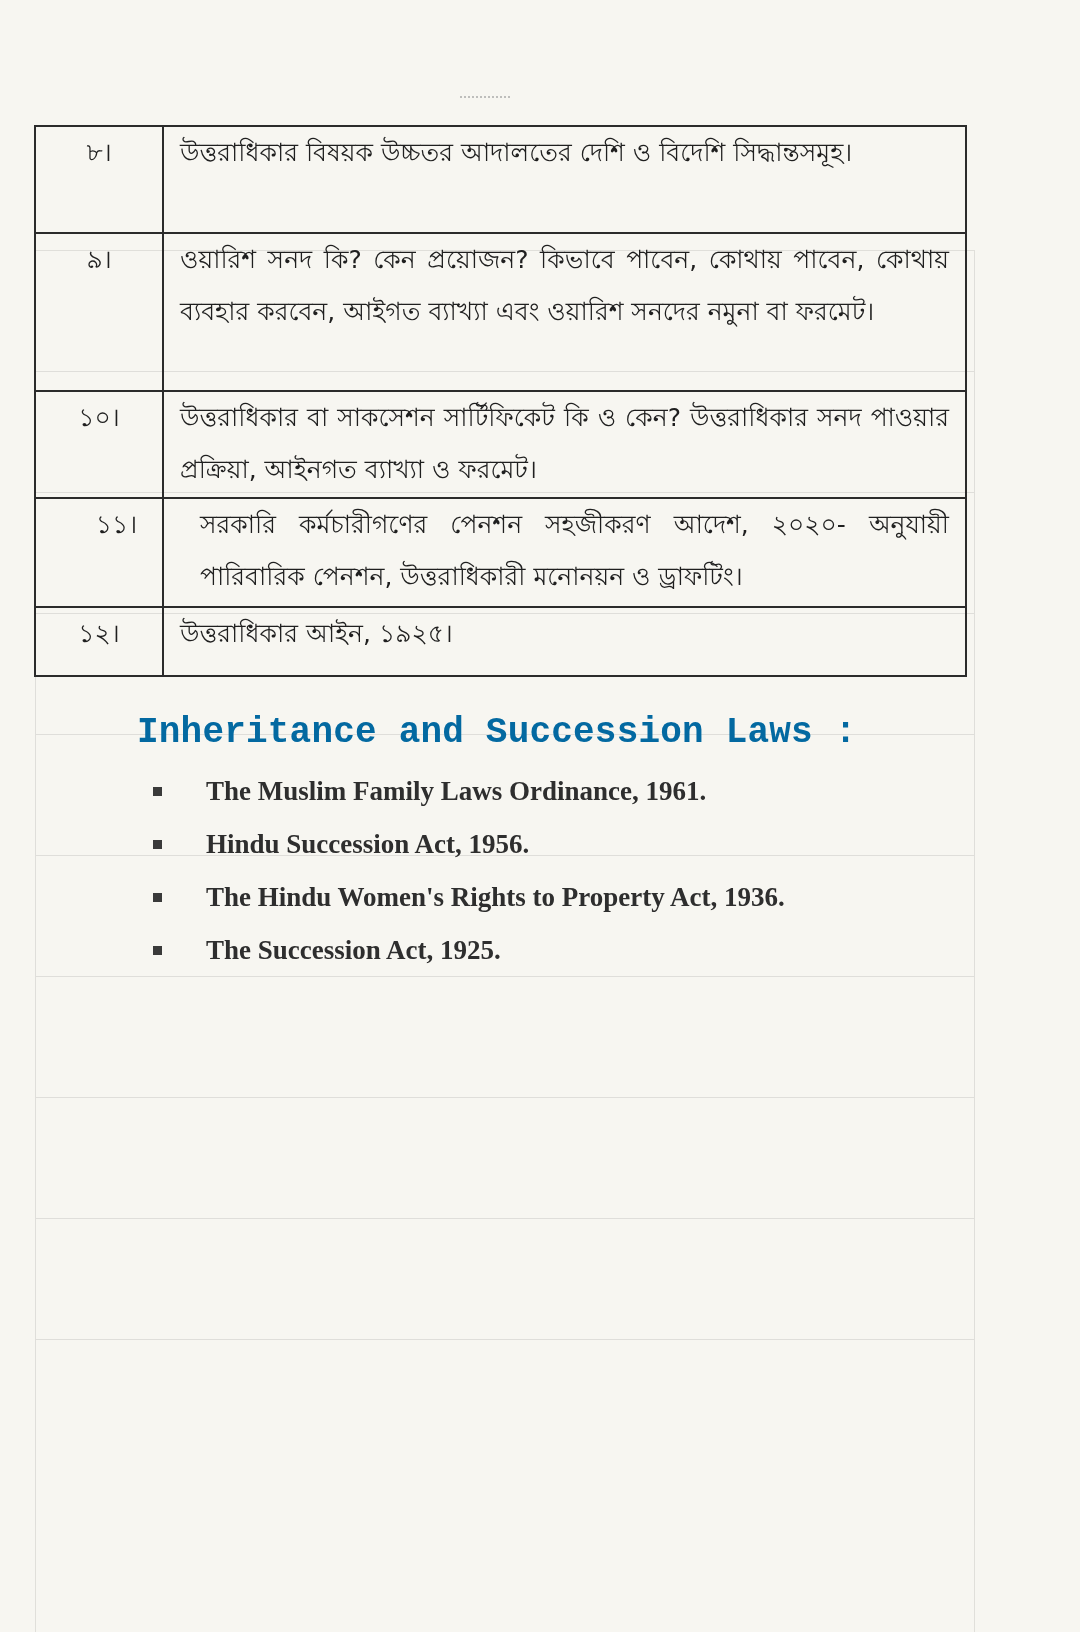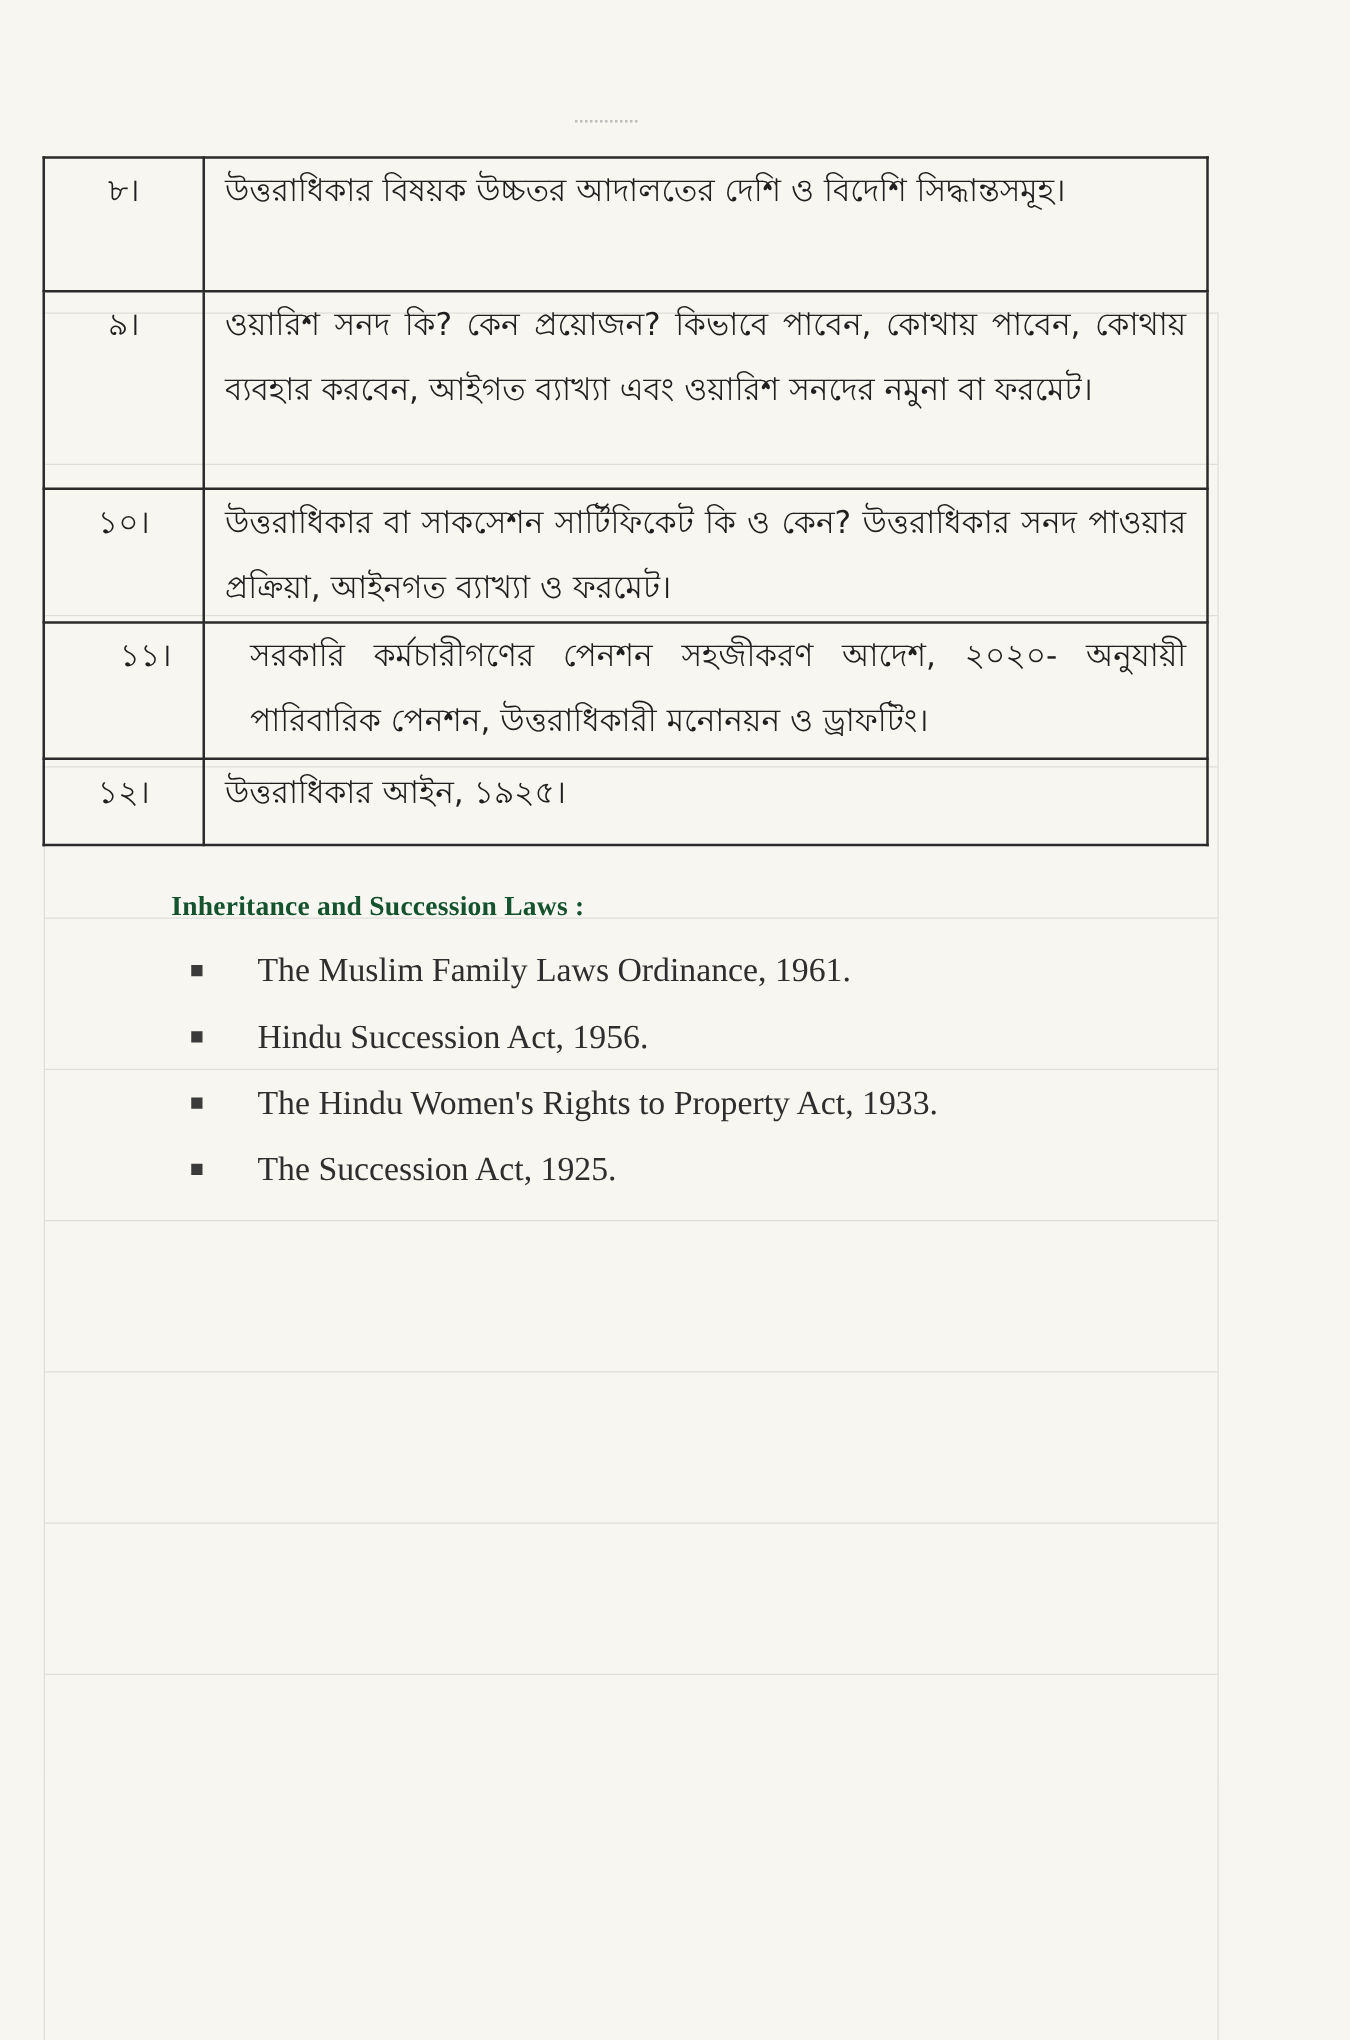--- a/index.html
+++ b/index.html
@@ -34,24 +34,24 @@
     .row-8 td { height: 104px; }
     .row-9 td { height: 155px; }
     .row-10 td { height: 104px; }
     .row-11 td { height: 106px; padding-left: 36px; }
     .row-12 td { height: 66px; }
     .row-12 td.desc { padding-left: 16px; }
     .laws {
       position: absolute; left: 137px; top: 712px; width: 800px;
     }
     .laws h2 {
-      margin: 0 0 12px 0; font-family: Liberation Serif, serif; font-weight: bold;
-      font-size: 22px; color: #14532d; letter-spacing: 0.2px;
+      margin: 0 0 12px 0; font-family: Liberation Mono, monospace; font-weight: bold;
+      font-size: 36px; color: #0369a1; letter-spacing: 0.2px;
     }
-    .laws ul { list-style: none; margin: 0; padding: 0; }
+    .laws ul { list-style: none; margin: 0; padding: 0; font-weight: bold; }
     .laws li {
       position: relative; padding-left: 69px; font-size: 27px; line-height: 53px; color: #2e2e2e;
     }
     .laws li .bullet {
       position: absolute; left: 16px; top: 22px; width: 9px; height: 9px; background: #3a3a3a;
     }
   </style>
 </head>
 <body>
 
@@ -102,20 +102,20 @@
     <li>
       <span class="bullet"></span>
       <span>The Muslim Family Laws Ordinance, 1961.</span>
     </li>
     <li>
       <span class="bullet"></span>
       <span>Hindu Succession Act, 1956.</span>
     </li>
     <li>
       <span class="bullet"></span>
-      <span>The Hindu Women's Rights to Property Act, 1933.</span>
+      <span>The Hindu Women's Rights to Property Act, 1936.</span>
     </li>
     <li>
       <span class="bullet"></span>
       <span>The Succession Act, 1925.</span>
     </li>
   </ul>
 </section>
 
 </body></html>

